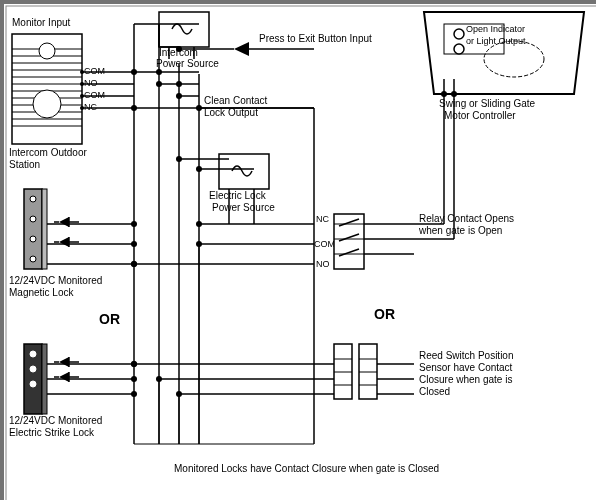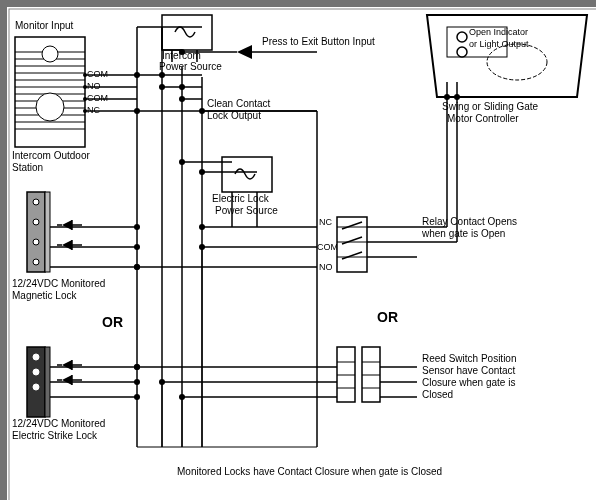--- a/index.html
+++ b/index.html
@@ -10,21 +10,21 @@
       font-family: Arial, sans-serif;
       font-size: 11px;
       overflow: hidden;
       position: relative;
     }
     .diagram-container {
       width: 596px;
       height: 500px;
       position: relative;
       background: #fff;
-      border: 7px solid #737373;
+      border: 4px solid #737373;
     }
     svg {
       position: absolute;
       top: 0;
       left: 0;
       width: 596px;
       height: 500px;
     }
   </style>
 </head>

